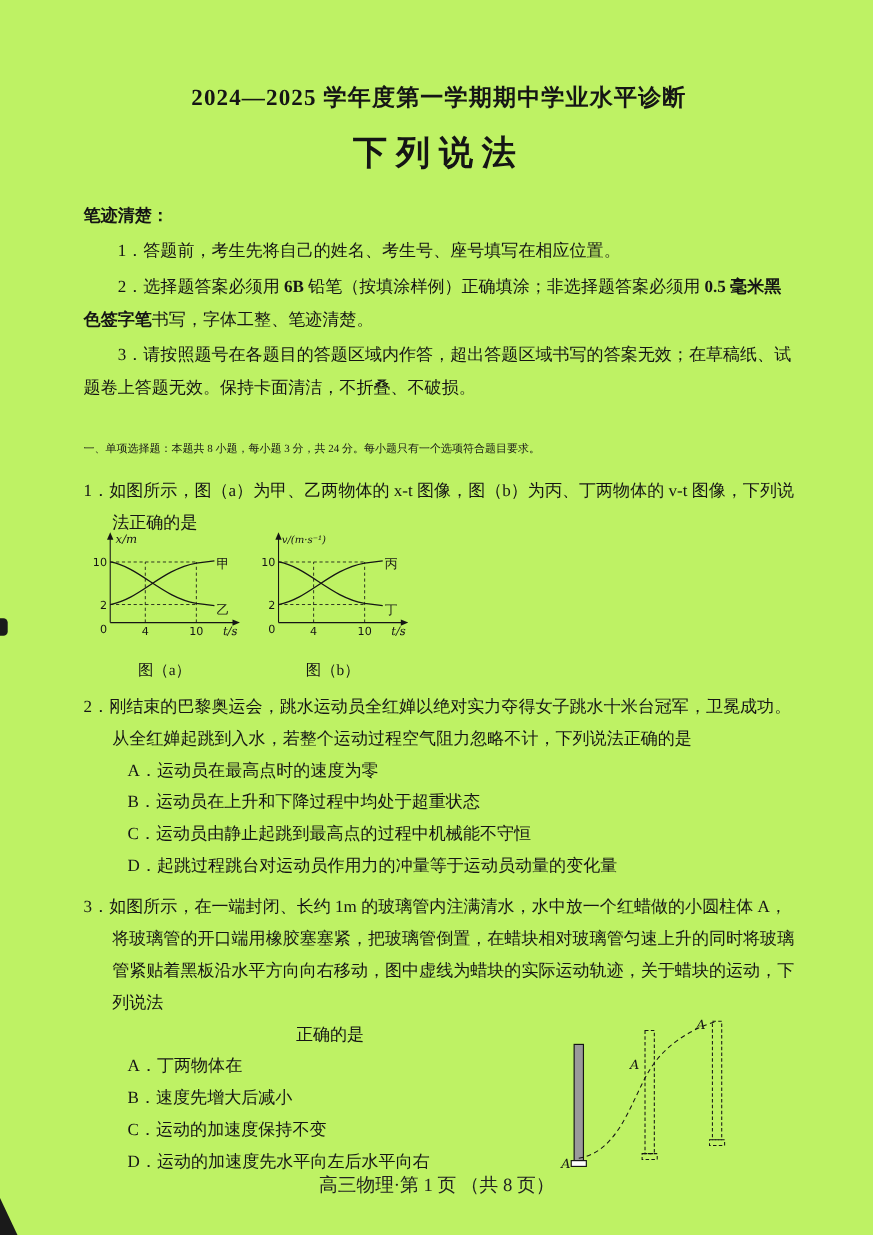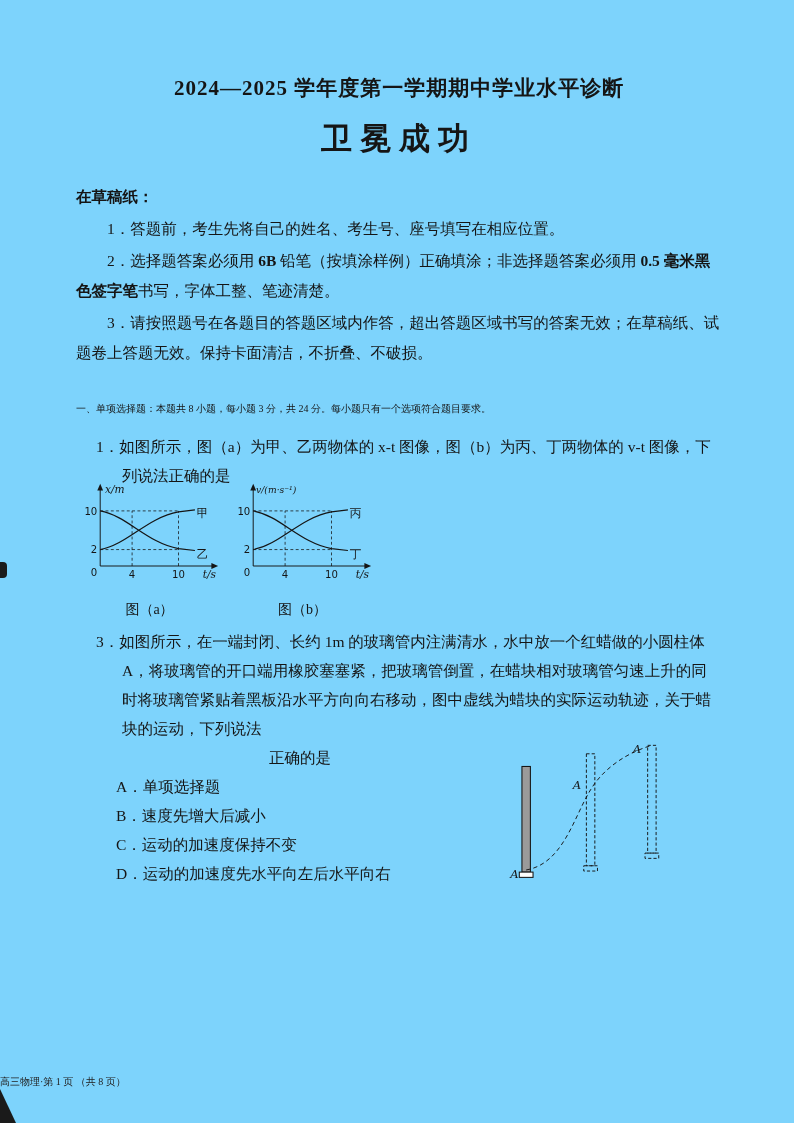--- a/index.html
+++ b/index.html
@@ -1,54 +1,54 @@
 <!DOCTYPE html>
 <html><head>
 <meta charset="utf-8">
 <style>
   * { margin:0; padding:0; box-sizing:border-box; }
   html,body { background:#e9e9e7; }
   body { width:794px; height:1123px; font-family:"Liberation Serif","DejaVu Serif",serif; color:#151515; }
-  .sheet { position:relative; width:794px; height:1123px; background:#7dd3fc; overflow:hidden;
+  .sheet { position:relative; width:794px; height:1123px; background:#bef264; overflow:hidden;
            padding:58px 72px 0 76px; }
   .title { text-align:center; font-size:21px; font-weight:bold; letter-spacing:1px; margin-top:16px; }
   .subject { text-align:center; font-size:31px; font-weight:bold; letter-spacing:8px; margin-top:16px; }
   .notice { margin-top:22px; font-size:15.5px; line-height:30px; }
   .notice .head { font-weight:bold; }
   .notice p.item { text-indent:2em; margin-top:2px; }
   .b { font-weight:bold; }
   .section-heading { font-weight:normal; margin-top:26px; font-size:10px; line-height:30px; }
   .q { font-size:15.5px; line-height:29px; margin-top:8px; }
-  .stem { padding-left:26px; text-indent:-26px;margin-left:20px; }
+  .stem { padding-left:26px; text-indent:-26px; }
   .stem-cont { padding-left:26px;text-align:center; }
   .opt { padding-left:40px; }
   .qrow { display:flex; align-items:flex-start; }
   .qrow .opts { flex:1 1 auto; }
   .figs { flex:0 0 auto; width:300px; display:flex; gap:6px; margin-top:-8px; }
   .figbox { text-align:center; flex:1; }
   .figbox .cap { font-size:14px; line-height:18px; }
   .q3figwrap { flex:0 0 auto; width:200px; margin-right:24px; text-align:center; margin-top:-4px; }
   svg text { font-size:10.5px; font-family:"DejaVu Sans","Liberation Sans",sans-serif; fill:#151515; }
   svg text.cjk { font-size:12px; font-family:"Liberation Serif","DejaVu Serif",serif; }
   svg text.var { font-style:italic; font-family:"DejaVu Serif","Liberation Serif",serif; font-size:11px; }
-  .footer { position:absolute; left:0; bottom:34px; width:100%; font-size:10px; color:#222; }
+  .footer { position:absolute; left:0; bottom:34px; width:100%; text-align:center; font-size:17px; color:#222; }
   .artifact-corner { position:absolute; left:0; bottom:0; width:0; height:0;
                      border-left:16px solid #1a1a1a; border-top:34px solid transparent; }
   .artifact-edge { position:absolute; left:0; top:562px; width:7px; height:16px; background:#1b1b1b; border-radius:0 4px 4px 0; }
 </style>
 </head>
 <body>
 
 <div class="sheet">
 
   <h1 class="title">2024—2025 学年度第一学期期中学业水平诊断</h1>
-  <h2 class="subject">卫冕成功</h2>
+  <h2 class="subject">下列说法</h2>
 
   <div class="notice">
-    <p class="head">在草稿纸：</p>
+    <p class="head">笔迹清楚：</p>
     <p class="item">1．答题前，考生先将自己的姓名、考生号、座号填写在相应位置。</p>
     <p class="item"><span>2．选择题答案必须用 </span><span class="b">6B</span><span> 铅笔（按填涂样例）正确填涂；非选择题答案必须用 </span><span class="b">0.5 毫米黑色签字笔</span><span>书写，字体工整、笔迹清楚。</span></p>
     <p class="item">3．请按照题号在各题目的答题区域内作答，超出答题区域书写的答案无效；在草稿纸、试题卷上答题无效。保持卡面清洁，不折叠、不破损。</p>
   </div>
 
   <p class="section-heading">一、单项选择题：本题共 8 小题，每小题 3 分，共 24 分。每小题只有一个选项符合题目要求。</p>
 
   <div class="q">
     <p class="stem">1．如图所示，图（a）为甲、乙两物体的 x-t 图像，图（b）为丙、丁两物体的 v-t 图像，下列说法正确的是</p>
     <div class="qrow">
@@ -98,27 +98,34 @@
             <text x="130" y="98" class="var">t/s</text>
             <text x="124" y="35" class="cjk">丙</text>
             <text x="124" y="78" class="cjk">丁</text>
           </svg>
           <div class="cap">图（b）</div>
         </div>
       </div>
     </div>
   </div>
 
+  <div class="q">
+    <p class="stem">2．刚结束的巴黎奥运会，跳水运动员全红婵以绝对实力夺得女子跳水十米台冠军，卫冕成功。从全红婵起跳到入水，若整个运动过程空气阻力忽略不计，下列说法正确的是</p>
+    <p class="opt">A．运动员在最高点时的速度为零</p>
+    <p class="opt">B．运动员在上升和下降过程中均处于超重状态</p>
+    <p class="opt">C．运动员由静止起跳到最高点的过程中机械能不守恒</p>
+    <p class="opt">D．起跳过程跳台对运动员作用力的冲量等于运动员动量的变化量</p>
+  </div>
 
   <div class="q">
     <p class="stem">3．如图所示，在一端封闭、长约 1m 的玻璃管内注满清水，水中放一个红蜡做的小圆柱体 A，将玻璃管的开口端用橡胶塞塞紧，把玻璃管倒置，在蜡块相对玻璃管匀速上升的同时将玻璃管紧贴着黑板沿水平方向向右移动，图中虚线为蜡块的实际运动轨迹，关于蜡块的运动，下列说法</p>
     <div class="qrow">
       <div class="opts">
         <p class="stem-cont">正确的是</p>
-        <p class="opt">A．单项选择题</p>
+        <p class="opt">A．丁两物体在</p>
         <p class="opt">B．速度先增大后减小</p>
         <p class="opt">C．运动的加速度保持不变</p>
         <p class="opt">D．运动的加速度先水平向左后水平向右</p>
       </div>
       <div class="q3figwrap">
         <svg width="180" height="150" viewBox="0 0 170 142">
 
           <rect x="13" y="26" width="8" height="100" fill="#9a9a9a" stroke="#151515" stroke-width="1"></rect>
           <rect x="10.5" y="126" width="13" height="5" fill="#fdfdfc" stroke="#151515" stroke-width="1"></rect>
 

